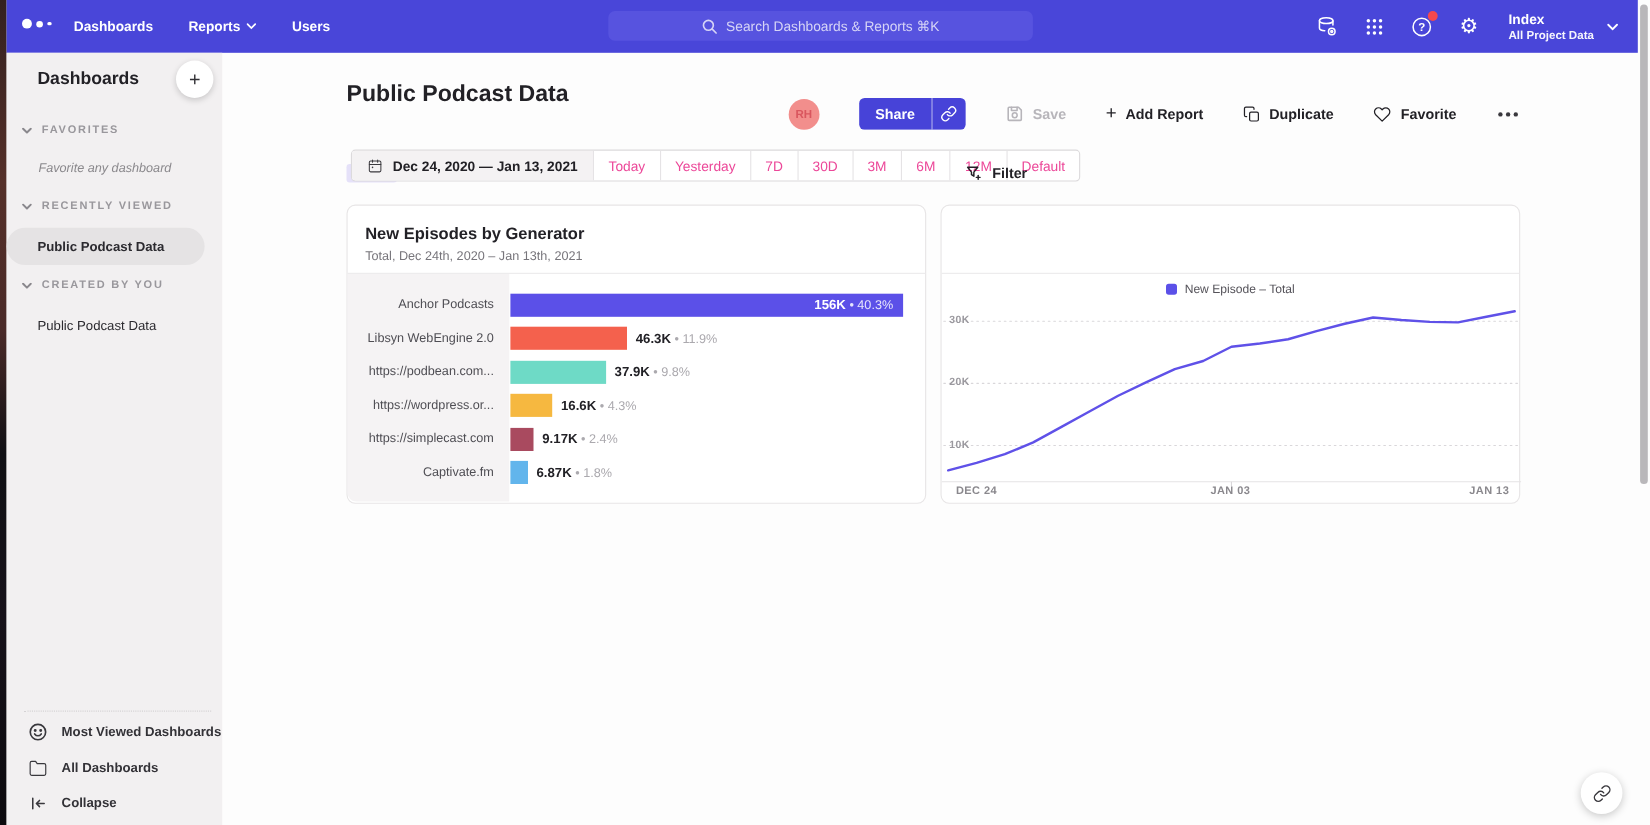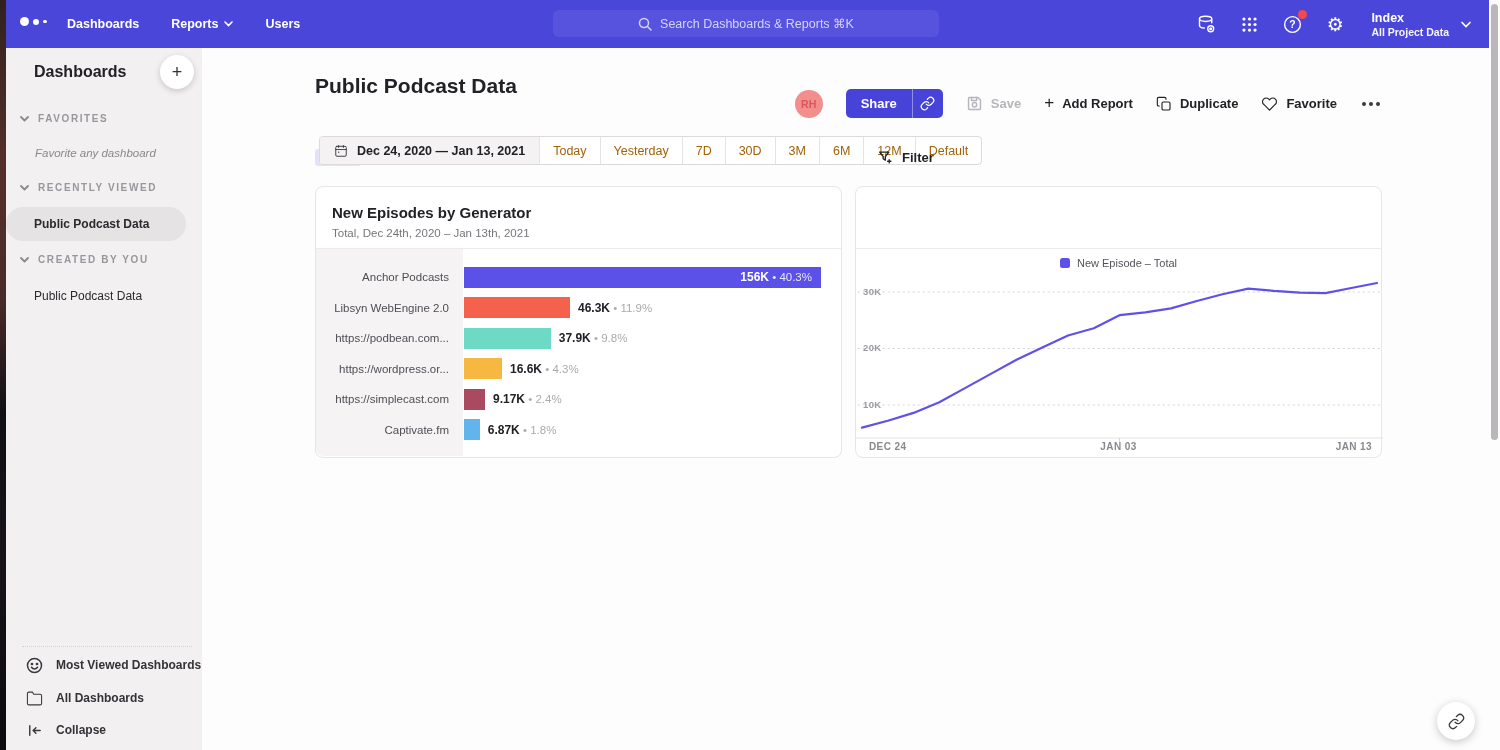--- a/index.html
+++ b/index.html
@@ -44,39 +44,39 @@
   .sb-footer-divider { position:absolute; left:16px; right:10px; top:598px; border-top:1px dotted #d4d2d4; }
   .sb-foot { position:absolute; left:20px; height:22px; display:flex; align-items:center; gap:13px; cursor:pointer; }
   .sb-foot svg { stroke:#39383d; fill:none; stroke-width:1.5; stroke-linecap:round; stroke-linejoin:round; }
   .sb-foot span { font-size:12px; font-weight:700; color:#333237; }
 
   
   .page-title { position:absolute; left:315px; top:74px; font-size:21px; font-weight:700; color:#222126; }
   .public-badge { position:absolute; left:315px; top:105px; background:#e5e1f9; color:#655ad9; font-size:10.5px;
     font-weight:700; padding:2px 7px 3px; border-radius:3px;margin-top:44px; }
 
-  .actions { position:absolute; top:89px; right:118px; height:29px; display:flex; align-items:center; gap:23px; }
+  .actions { position:absolute; top:89px; right:118px; height:29px; display:flex; align-items:center; gap:36px; }
   .avatar { width:28px; height:28px; border-radius:50%; background:#f28e8c; color:#d9565e; font-size:10.5px; font-weight:700;
     display:flex; align-items:center; justify-content:center; cursor:pointer; }
   .share-split { display:flex; height:29px; border-radius:5px; overflow:hidden; cursor:pointer; }
   .share-main { background:#4743d8; color:#fff; font-size:13px; font-weight:700; padding:0 15px; display:flex; align-items:center; }
   .share-link { background:#4743d8; width:31px; display:flex; align-items:center; justify-content:center; border-left:1px solid rgba(255,255,255,.4); }
   .share-link svg { stroke:#fff; fill:none; stroke-width:2; stroke-linecap:round; stroke-linejoin:round; }
   .act-btn { display:flex; align-items:center; gap:8px; font-size:13px; font-weight:700; color:#222126; cursor:pointer; background:none; border:none; font-family:inherit; }
   .act-btn svg { stroke:#222126; fill:none; stroke-width:1.7; stroke-linecap:round; stroke-linejoin:round; }
   .act-btn.disabled { color:#b7b5ba; cursor:default; }
   .act-btn.disabled svg { stroke:#b7b5ba; }
   .act-btn .plus { font-size:17px; font-weight:400; margin-top:-2px; }
   .ellipsis { display:flex; gap:3px; cursor:pointer; padding:4px 2px; }
   .ellipsis i { width:4px; height:4px; border-radius:50%; background:#3a393e; }
 
   
   .datebar { position:absolute; left:319px; top:136px; height:29px; display:flex; align-items:stretch;
     border:1px solid #dcdadc; border-radius:4px; background:#fff; overflow:hidden; }
-  .seg { display:flex; align-items:center; padding:0 13px; font-size:12.5px; color:#a16207; border-left:1px solid #e5e3e5; cursor:pointer; white-space:nowrap; }
+  .seg { display:flex; align-items:center; padding:0 13px; font-size:12.5px; color:#ec4899; border-left:1px solid #e5e3e5; cursor:pointer; white-space:nowrap; }
   .seg.first { border-left:none; background:#f4f2f3; color:#222126; font-weight:700; gap:9px; padding:0 14px; }
   .seg.first svg { stroke:#3a393e; fill:none; stroke-width:1.6; stroke-linecap:round; }
   .filter-btn { position:absolute; left:878px; top:150px; display:flex; align-items:center; gap:9px; font-size:13px; font-weight:700; color:#222126; cursor:pointer; }
   .filter-btn svg { stroke:#222126; fill:none; stroke-width:1.6; stroke-linecap:round; stroke-linejoin:round; }
 
   
   .card { position:absolute; top:186px; width:527px; height:272px; background:#fff; border:1px solid #e7e5e6; border-radius:8px; }
   .card.c1 { left:315px; } .card.c2 { left:855px; }
   .card-head { padding:17px 16px 0; }
   .card-title { font-size:15px; font-weight:700; color:#222126; }

